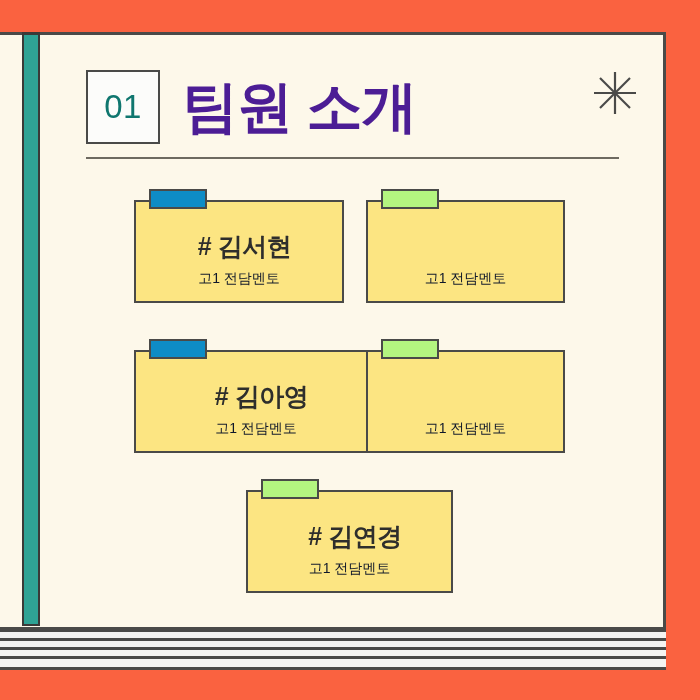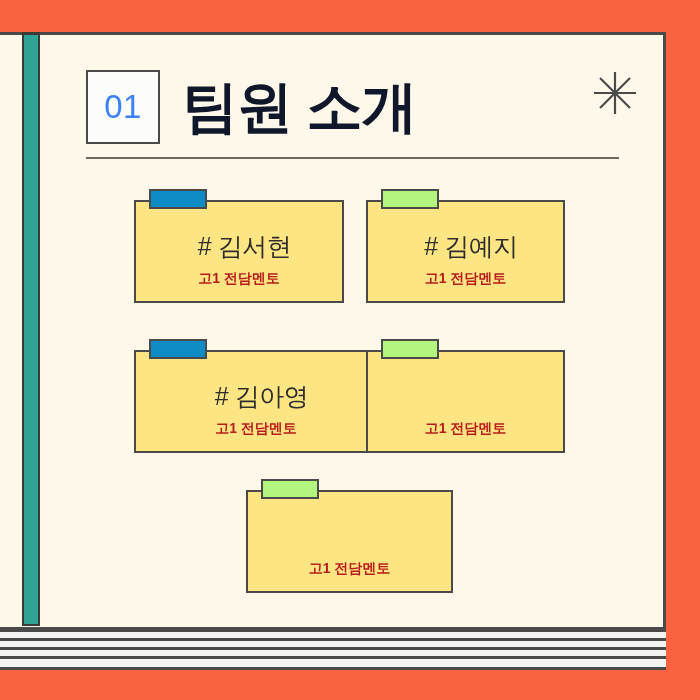--- a/index.html
+++ b/index.html
@@ -84,30 +84,30 @@
     top: 0px;
     width: 74px;
     height: 74px;
     background: #FCFCFA;
     border: 2px solid #4A4A48;
     box-sizing: border-box;
     display: flex;
     align-items: center;
     justify-content: center;
     font-size: 33px;
-    color: #3b82f6;
+    color: #0f766e;
     letter-spacing: 0.5px;
   }
   .slide-title {
     position: absolute;
     left: 96px;
     top: -2px;
     font-size: 56px;
     font-weight: bold;
-    color: #0f172a;
+    color: #4c1d95;
     letter-spacing: -1px;
     line-height: 78px;
     white-space: nowrap;
   }
   .title-rule {
     position: absolute;
     left: 86px;
     top: 157px;
     width: 533px;
     height: 2px;
@@ -142,36 +142,35 @@
   .card .tab.blue  { background: #0E8CC6; }
   .card .tab.green { background: #B4F580; }
 
   .card .card-name {
     position: absolute;
     left: 0;
     right: 0;
     top: 28px;
     text-align: center;
     font-size: 25px;
-    font-weight: normal;
+    font-weight: bold;
     color: #2E2E2C;
     letter-spacing: -0.5px;
     white-space: nowrap;
     padding-left: 11px;
   }
   .card .card-role {
     position: absolute;
     left: 0;
     right: 0;
     top: 68px;
     text-align: center;
     font-size: 14px;
-    color: #b91c1c;
+    color: #0f172a;
     white-space: nowrap;
-    font-weight: bold;
   }
 
   
   .card.c0 { left: 134px; top: 200px; width: 210px; height: 103px; }
   .card.c1 { left: 366px; top: 200px; width: 199px; height: 103px; }
   .card.c2 { left: 134px; top: 350px; width: 244px; height: 103px; }
   .card.c3 { left: 366px; top: 350px; width: 199px; height: 103px; }
   .card.c4 { left: 246px; top: 490px; width: 207px; height: 103px; }
 </style>
 </head>
@@ -210,33 +209,33 @@
   </div>
 
   <div class="card c0">
     <div class="tab blue"></div>
     <div class="card-name"># 김서현</div>
     <div class="card-role">고1 전담멘토</div>
   </div>
 
   <div class="card c1">
     <div class="tab green"></div>
-    <div class="card-name"># 김예지</div>
     <div class="card-role">고1 전담멘토</div>
   </div>
 
   <div class="card c2">
     <div class="tab blue"></div>
     <div class="card-name"># 김아영</div>
     <div class="card-role">고1 전담멘토</div>
   </div>
 
   <div class="card c3">
     <div class="tab green"></div>
     <div class="card-role">고1 전담멘토</div>
   </div>
 
   <div class="card c4">
     <div class="tab green"></div>
+    <div class="card-name"># 김연경</div>
     <div class="card-role">고1 전담멘토</div>
   </div>
 
 </div>
 
 </body></html>

